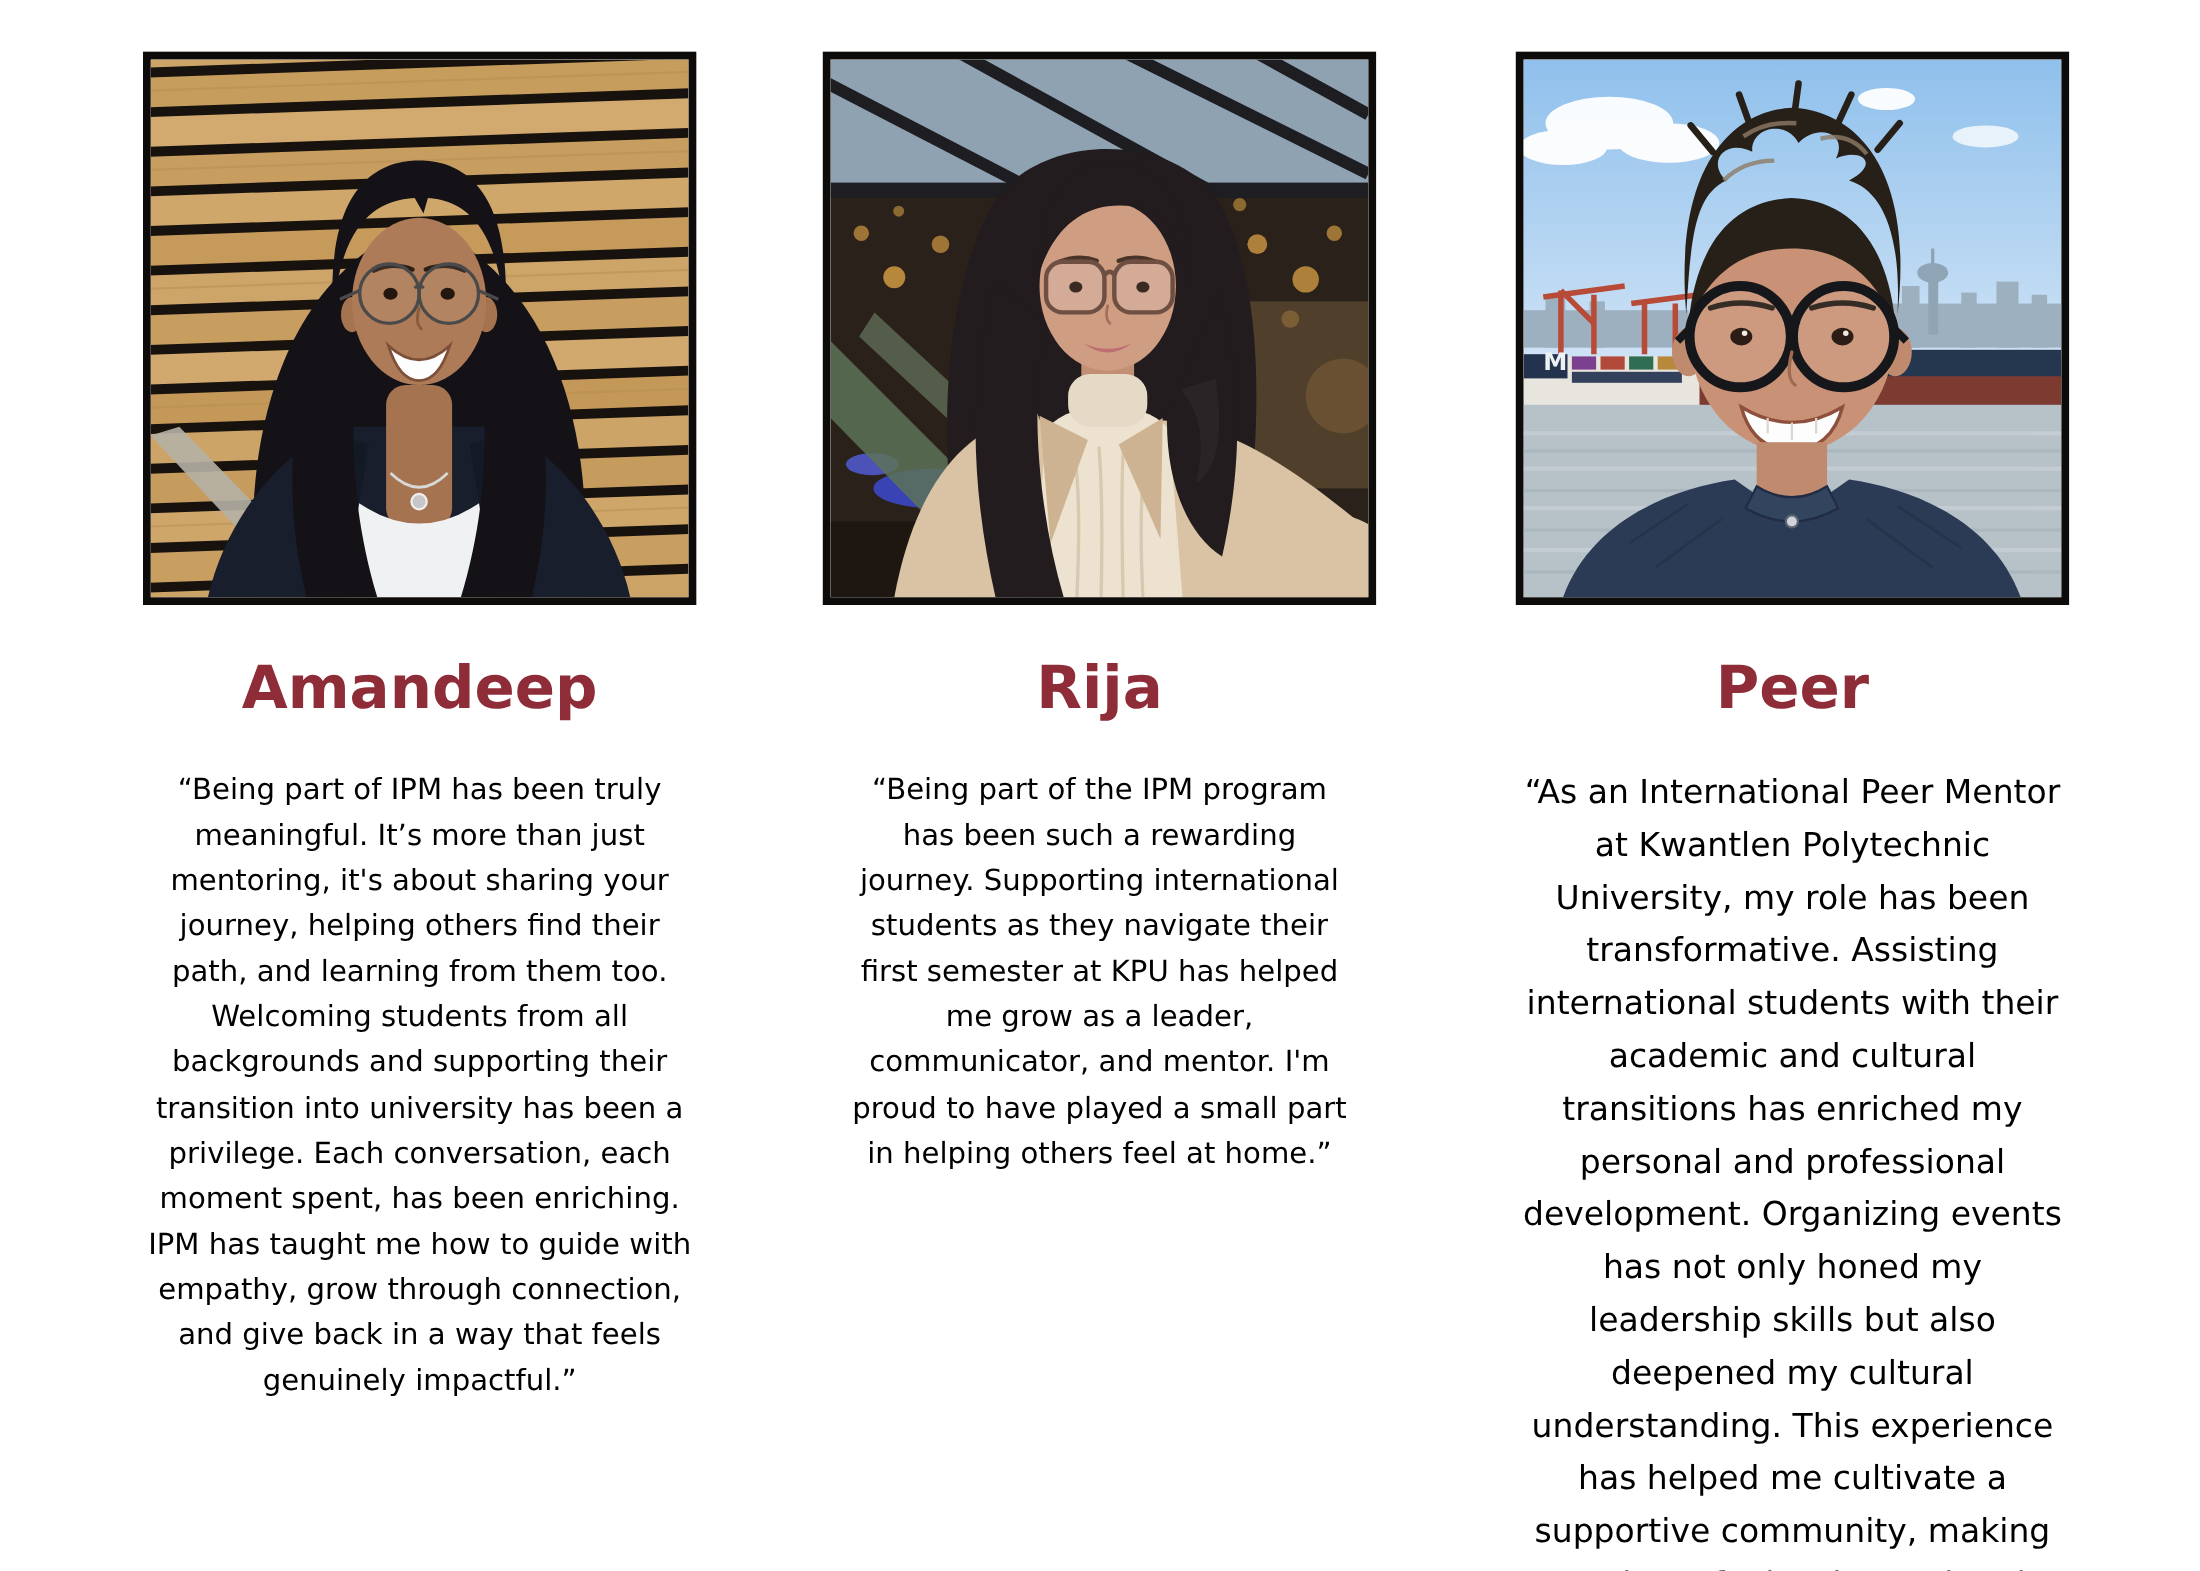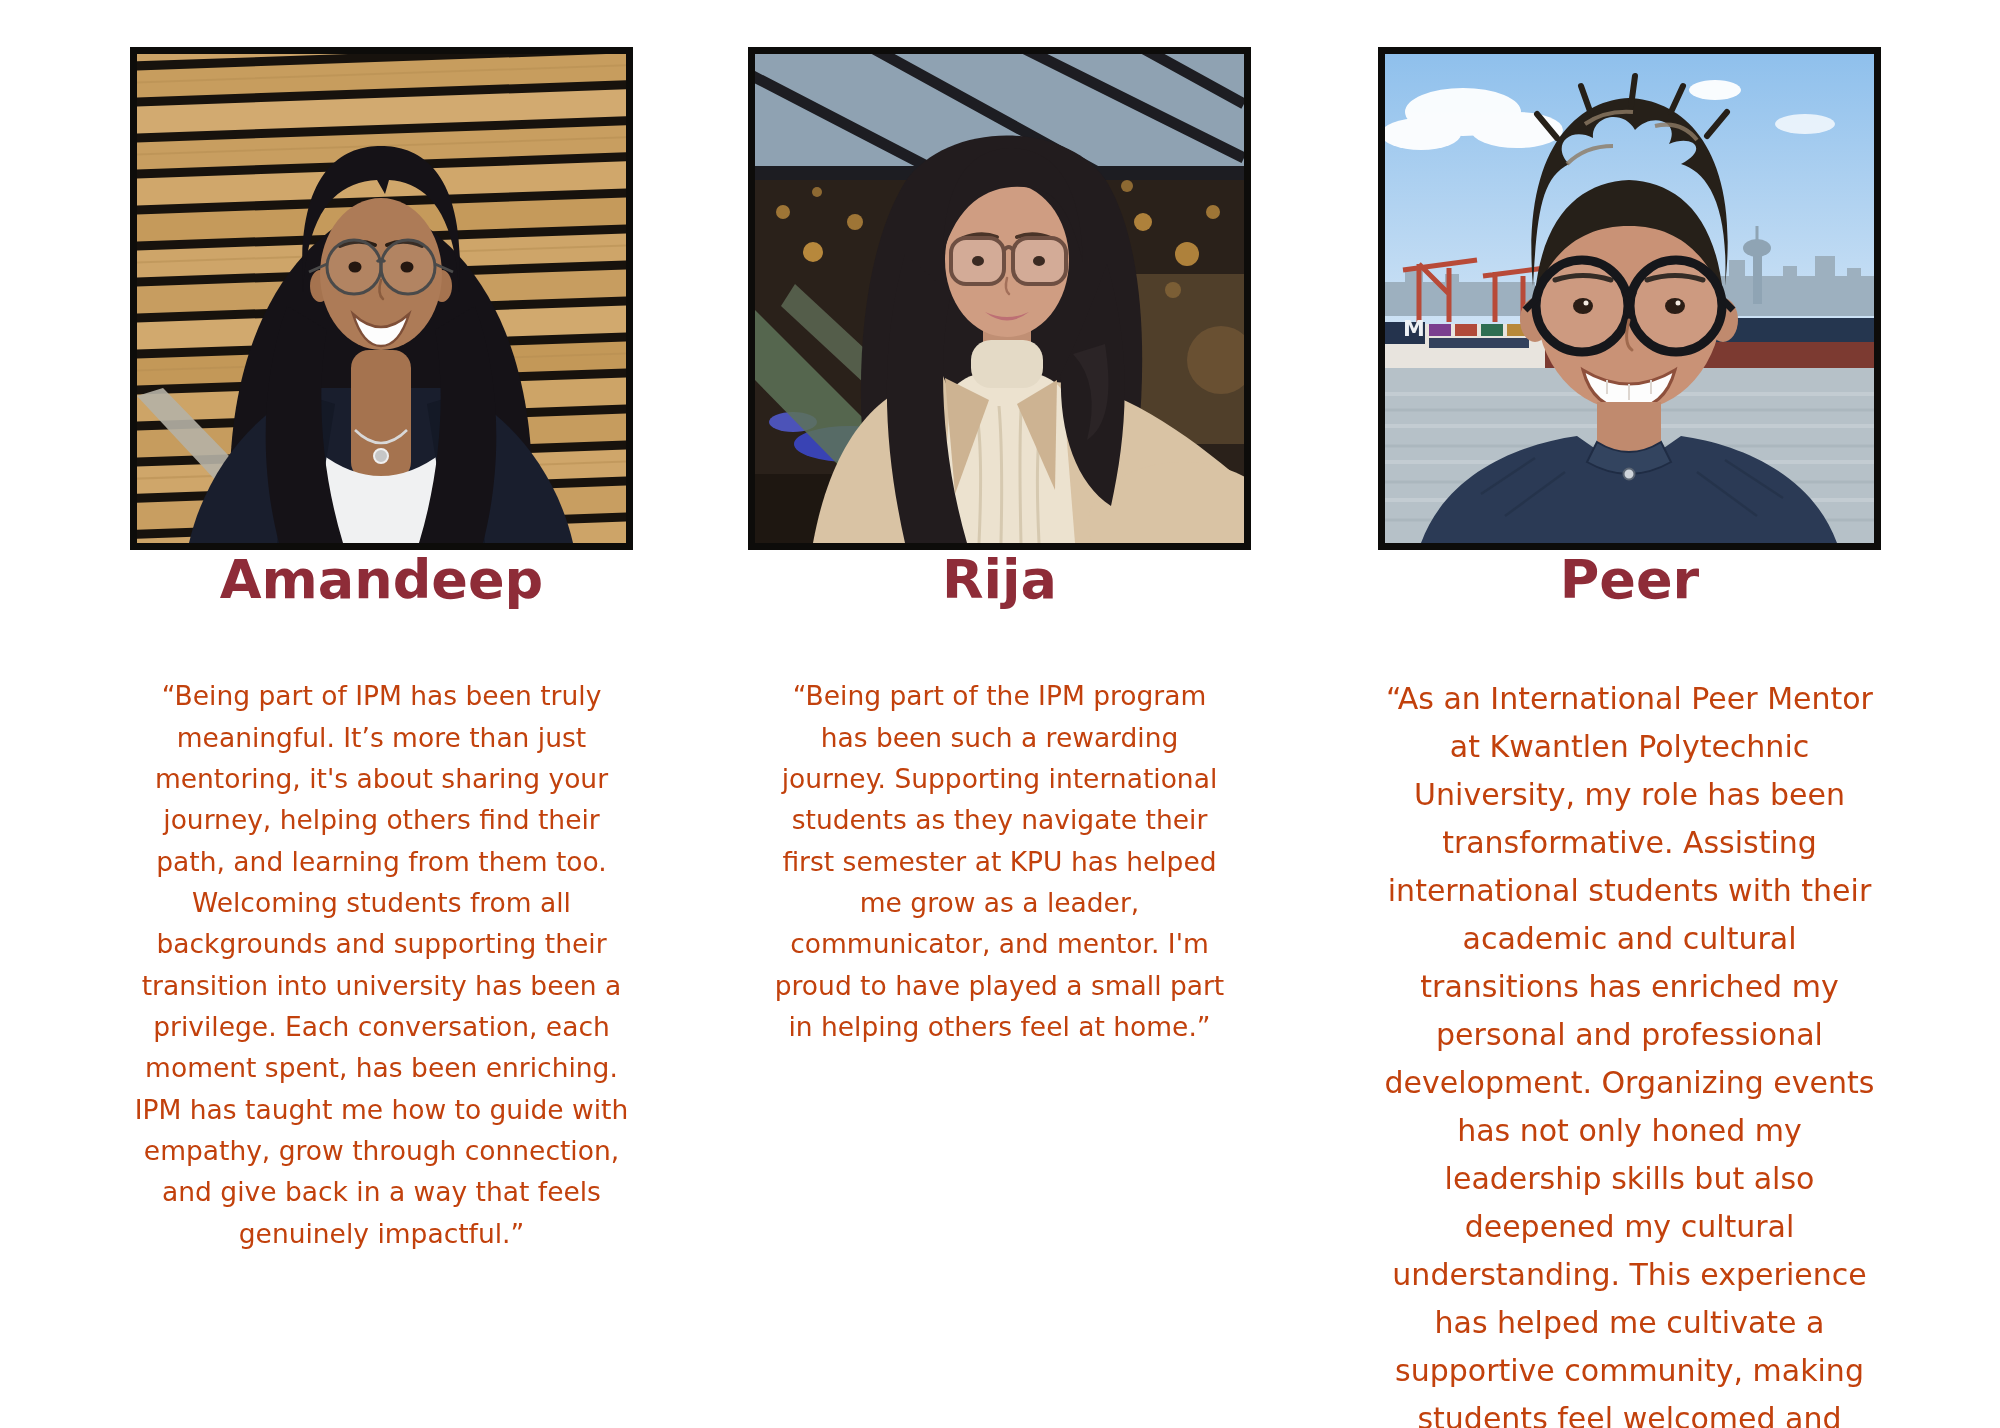--- a/index.html
+++ b/index.html
@@ -11,27 +11,28 @@
   .card-2 { left:748px;text-align:center; }
   .card-3 { left:1378px; }
   .photo-frame {
     width:503px; height:503px;
     border:7px solid #0d0c0a;
     background:#e8e4de;
     overflow:hidden;
   }
   .photo-frame svg { display:block; width:100%; height:100%; }
   .member-name {
+    margin-top:46px;
     font-size:54px; line-height:1.1; font-weight:bold;
     color:#8e2c38;
     font-family:"DejaVu Sans", sans-serif;
   }
   .member-quote {
-    margin:66px auto 0;
-    color:#c2410c;
+    margin:42px auto 0;
+    color:#000000;
     font-size:26.5px; line-height:1.56;
     max-width:496px;
     font-family:"DejaVu Sans", sans-serif;
   }
   .card-2 .member-quote { max-width:466px; }
   .card-3 .member-quote { font-size:30px; line-height:1.6; max-width:498px; }
 </style>
 </head>
 <body>
 

